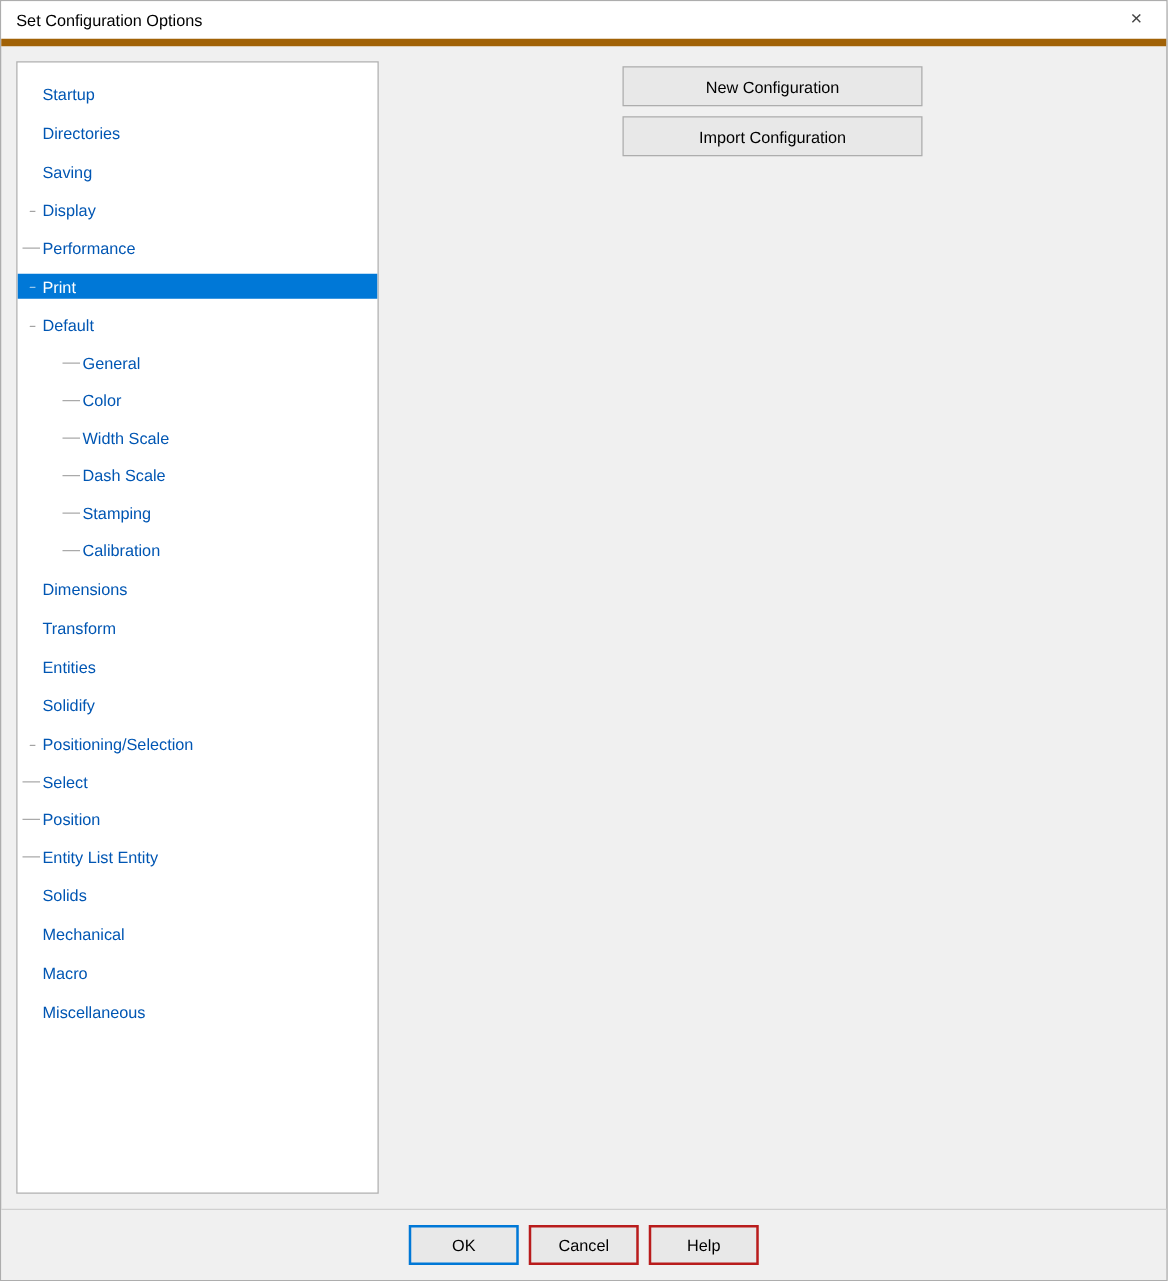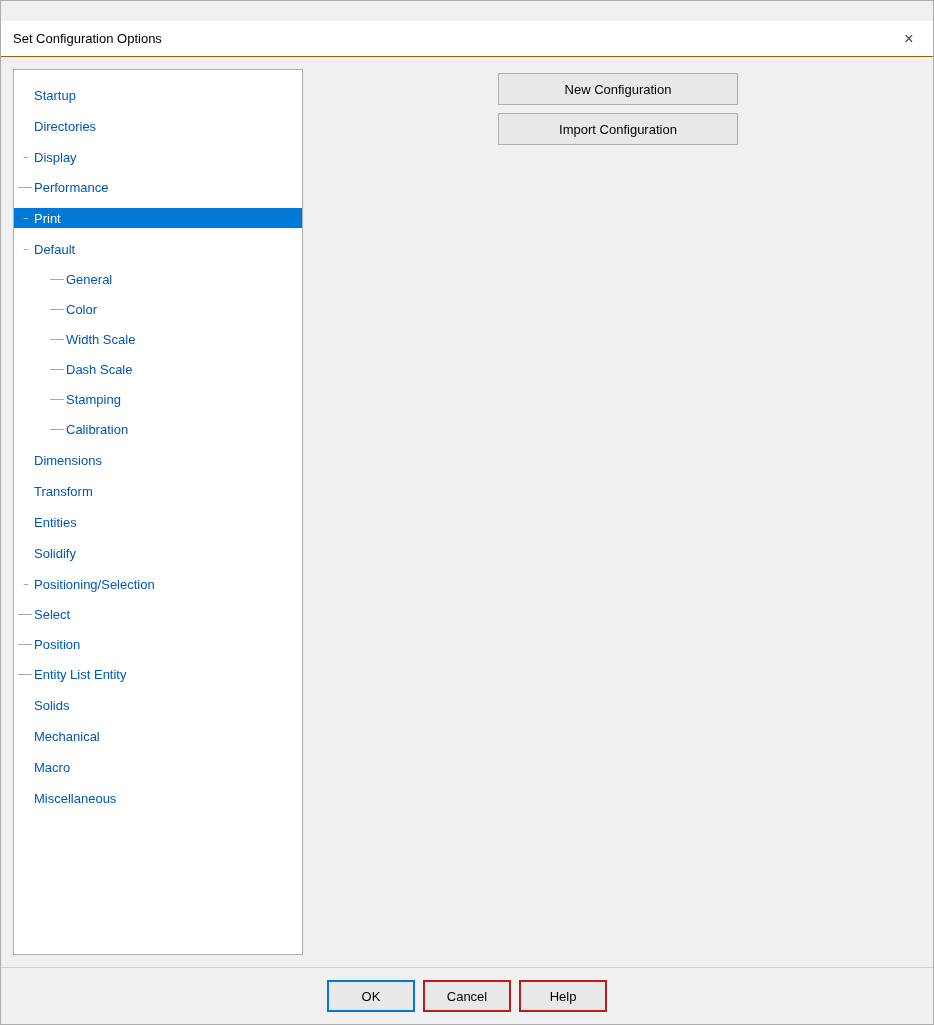--- a/index.html
+++ b/index.html
@@ -26,27 +26,26 @@
       box-shadow: 2px 2px 8px rgba(0,0,0,0.3);
       width: 934px;
       height: 1025px;
       display: flex;
       flex-direction: column;
       position: relative;
     }
 
     .title-bar {
       background: #ffffff;
-      border-bottom: 1px solid #a16207;
+      border-bottom: 6px solid #a16207;
       padding: 8px 12px;
       display: flex;
       align-items: center;
       justify-content: space-between;
       height: 36px;
-      margin-top: 20px;
     }
 
     .title-bar-text {
       font-size: 13px;
       color: #000;
       font-weight: normal;
     }
 
     .close-btn {
       background: none;
@@ -187,20 +186,24 @@
       <div class="tree-item indent-1">
         <span class="expand-icon">&nbsp;</span>
         <span class="item-text">Startup</span>
       </div>
 
       <div class="tree-item indent-1">
         <span class="expand-icon">&nbsp;</span>
         <span class="item-text">Directories</span>
       </div>
 
+      <div class="tree-item indent-1">
+        <span class="expand-icon">&nbsp;</span>
+        <span class="item-text">Saving</span>
+      </div>
 
       <div class="tree-item indent-1">
         <span class="expand-icon">⎯</span>
         <span class="item-text">Display</span>
       </div>
 
       <div class="tree-item indent-2">
         <span style="display:inline-block;width:14px;border-top:1px solid #aaa;margin-right:2px;"></span>
         <span class="item-text">Performance</span>
       </div>

